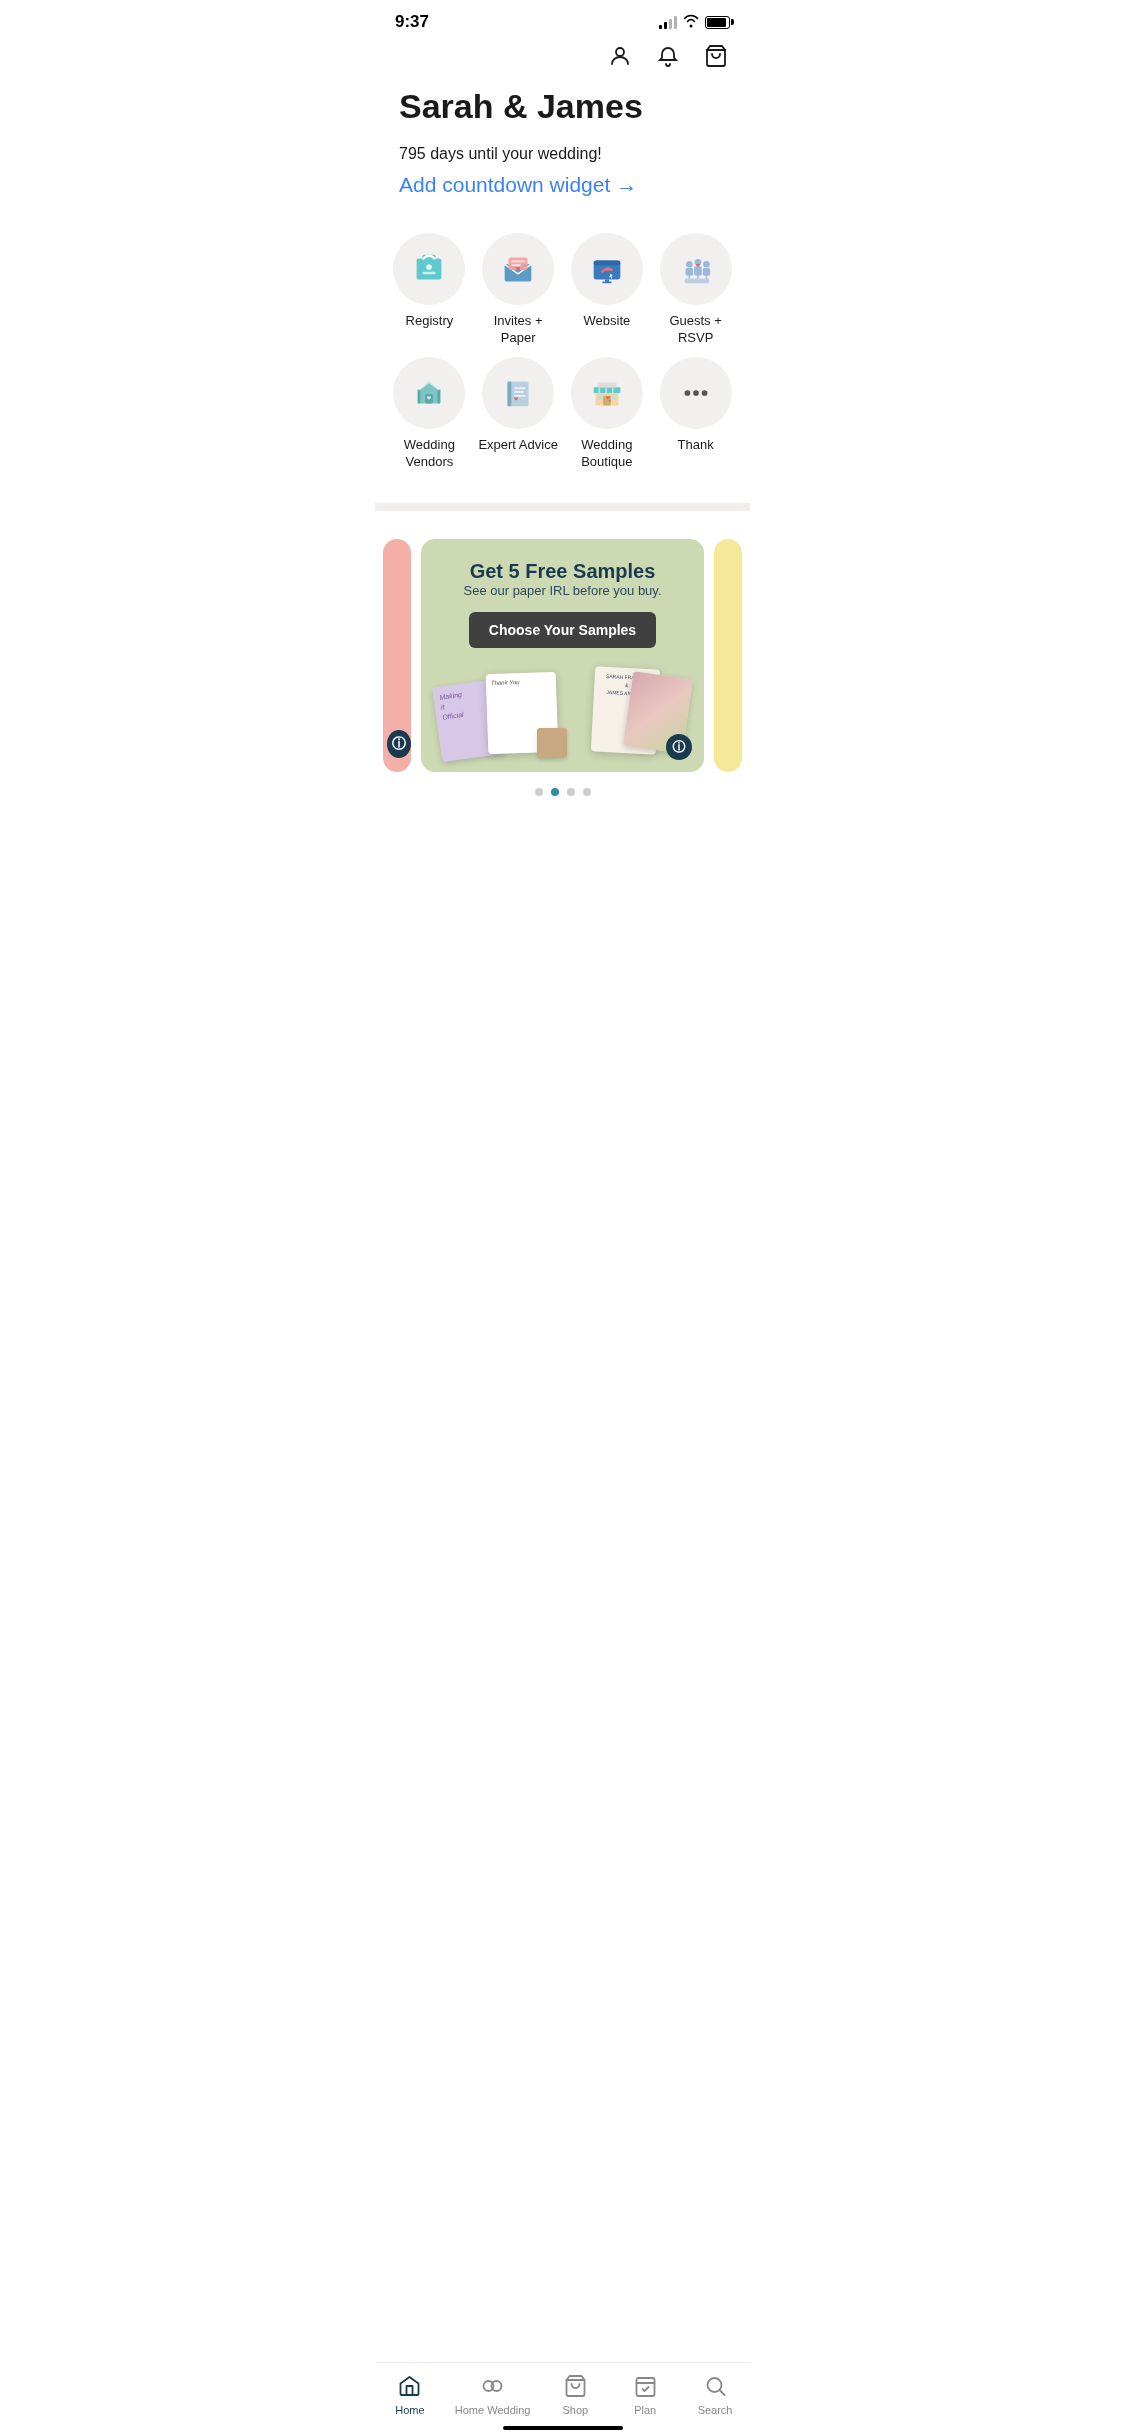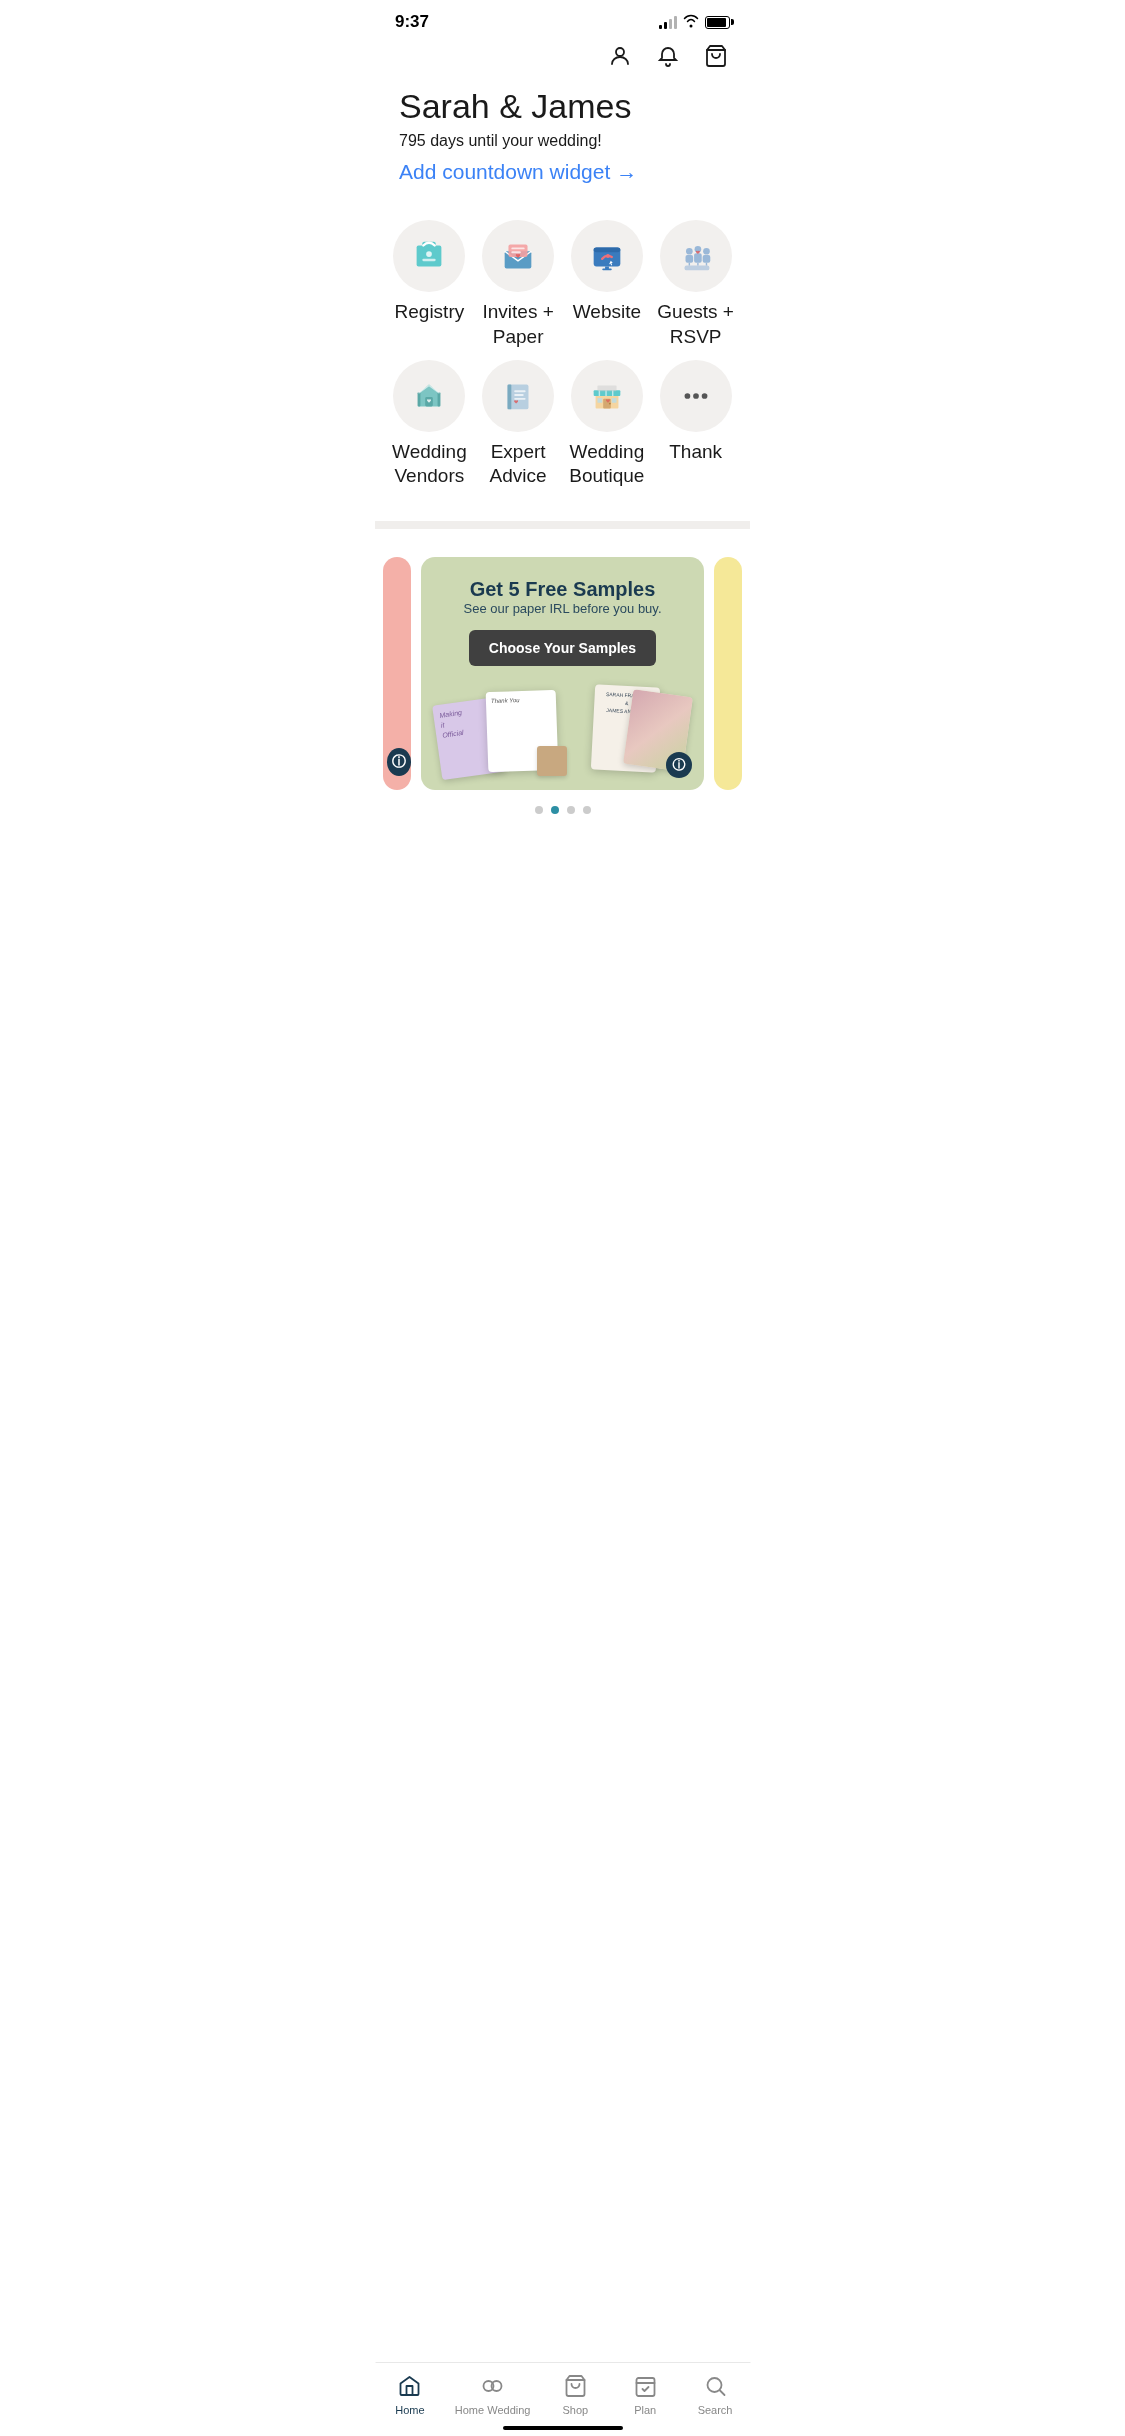--- a/index.html
+++ b/index.html
@@ -95,24 +95,24 @@
       width: 24px;
       height: 24px;
     }
 
     
     .hero {
       padding: 8px 24px 20px;
     }
     .hero-title {
       font-size: 34px;
-      font-weight: 400;
+      font-weight: 700;
       color: #1a1a1a;
       line-height: 1.1;
-      margin-bottom: 7px;
+      margin-bottom: 20px;
     }
     .hero-subtitle {
       font-size: 16px;
       color: #1a1a1a;
       font-weight: 500;
       margin-bottom: 10px;
     }
     .countdown-link {
       color: #3b82f6;
       font-size: 21px;
@@ -146,21 +146,21 @@
       display: flex;
       align-items: center;
       justify-content: center;
     }
     .icon-circle svg,
     .icon-circle img {
       width: 40px;
       height: 40px;
     }
     .icon-label {
-      font-size: 19px;
+      font-size: 13px;
       color: #1a1a1a;
       text-align: center;
       line-height: 1.3;
       font-weight: 400;
     }
 
     
     .divider {
       height: 8px;
       background: #f0eeec;

